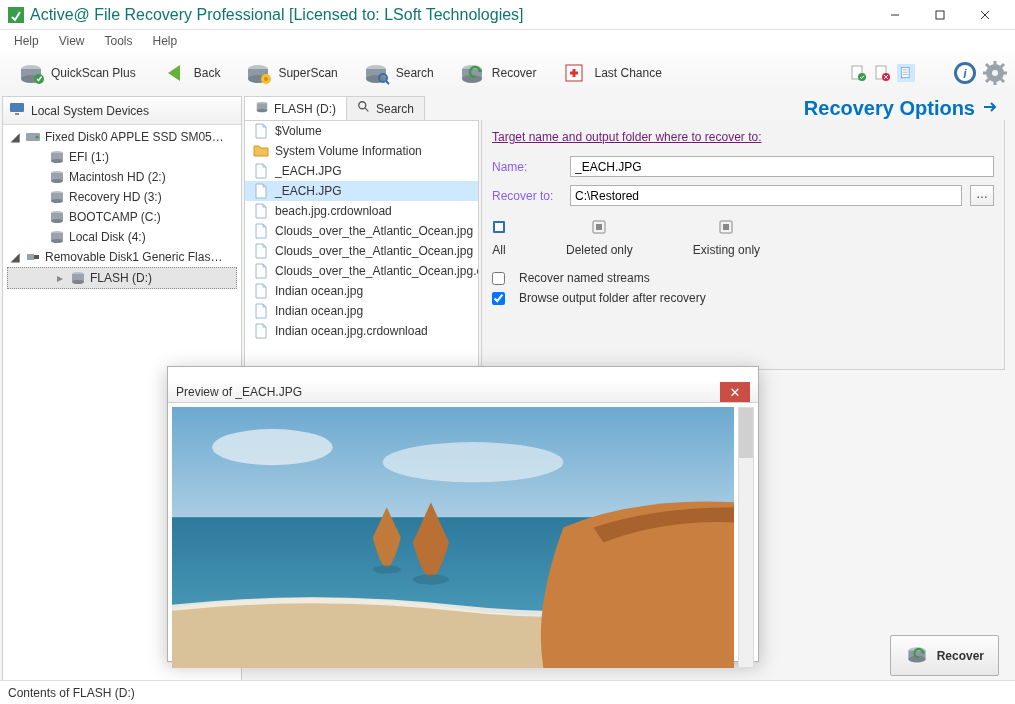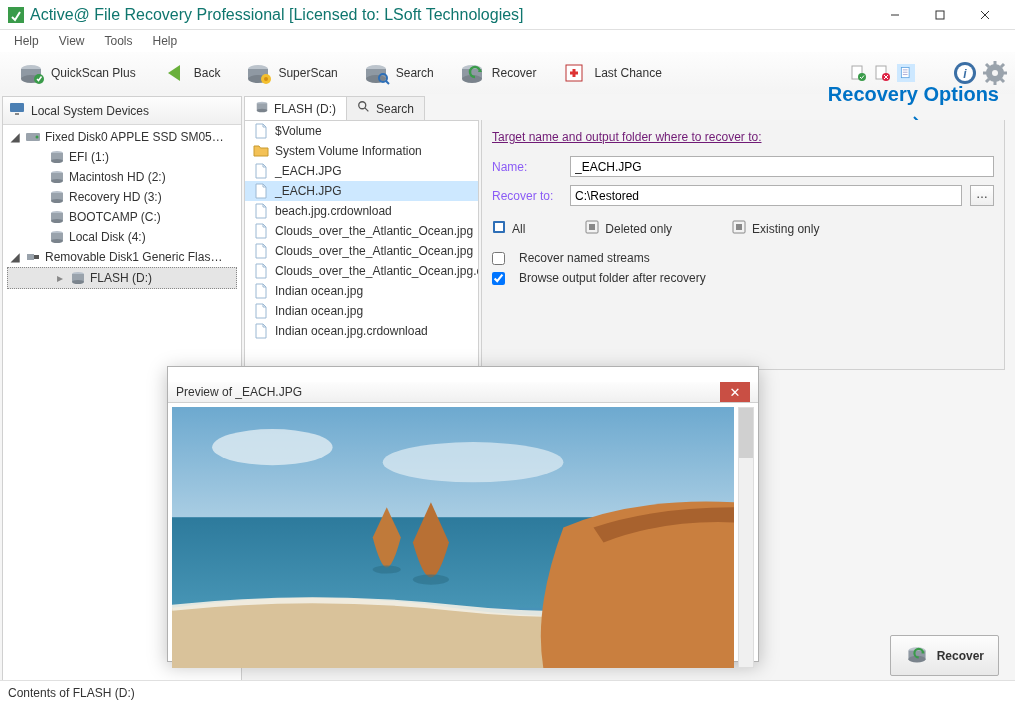--- a/index.html
+++ b/index.html
@@ -49,21 +49,21 @@
 .rightpane { width: 524px; margin:2px 2px 2px 0; display:flex; flex-direction:column; }
 .rheader { height:24px; display:flex; align-items:center; justify-content:space-between; padding:0 6px; }
 .rtitle { color:#0073c6; font-size:20px; font-weight:600; }
 .rform { background:#f3f3f3; border:1px solid #d0d0d0; border-top:none; padding:10px; height:250px; }
 .rhint { color:#701a75; margin-bottom:12px;text-decoration:underline; }
 .frow2 { display:flex; align-items:center; gap:8px; margin-bottom:8px; }
 .frow2 label { width:70px; color:#8b5cf6; }
 .frow2 input[type=text] { flex:1; border:1px solid #b0b0b0; padding:2px 4px; background:#fff; height:21px; }
 .browsebtn { width:24px; height:21px; border:1px solid #b0b0b0; background:linear-gradient(#fff,#eee); text-align:center; line-height:17px; }
 .radiorow { display:flex; gap:60px; margin:14px 0; }
-.radioopt { display:flex; align-items:center; gap:6px; }
+.radioopt { display:flex; align-items:center; gap:6px;flex-direction:column; }
 .checkrow { display:flex; align-items:center; gap:14px; margin:6px 0; }
 
 .recoverfooter { display:flex; justify-content:flex-end; padding:6px; }
 .recoverbtn { background:linear-gradient(#fdfdfd,#e8e8e8); border:1px solid #b0b0b0; padding:6px 14px; display:flex; align-items:center; gap:8px; font-weight:600; border-radius:2px; }
 
 
 .preview { position:absolute; left:167px; top:366px; width:592px; height:296px; background:#fff; border:1px solid #b0b0b0; box-shadow:0 4px 18px rgba(0,0,0,0.25); display:flex; flex-direction:column; }
 .preview .phead { height:28px; background:linear-gradient(#fdfdfd,#f0f0f0); display:flex; align-items:center; padding:0 8px; border-bottom:1px solid #d0d0d0;margin-top:15px; }
 .preview .pclose { width:30px; height:20px; background:#c94f44; color:#fff; display:flex; align-items:center; justify-content:center; font-size:13px; }
 .preview .pbody { flex:1; display:flex; padding:4px; gap:4px; }
@@ -405,21 +405,21 @@
               </svg></span>
             <span>Indian ocean.jpg.crdownload</span>
           </div>
         </div>
     </div>
   </div>
 
   <div class="rightpane" style="position:relative;">
     <div class="rheader">
       <span></span>
-      <span style="display:flex; align-items:center; gap:6px;flex-direction:column;">
+      <span style="display:flex; align-items:center; gap:6px;">
         <span class="rtitle">Recovery Options</span>
         <span><svg width="18" height="18" viewBox="0 0 18 18">
               <path d="M3 9 h10 M10 5 l4 4 -4 4" stroke="#0073c6" stroke-width="2" fill="none"></path>
             </svg></span>
       </span>
     </div>
     <div class="rform">
       <div class="rhint">Target name and output folder where to recover to:</div>
       <div class="frow2">
         <label>Name:</label>

